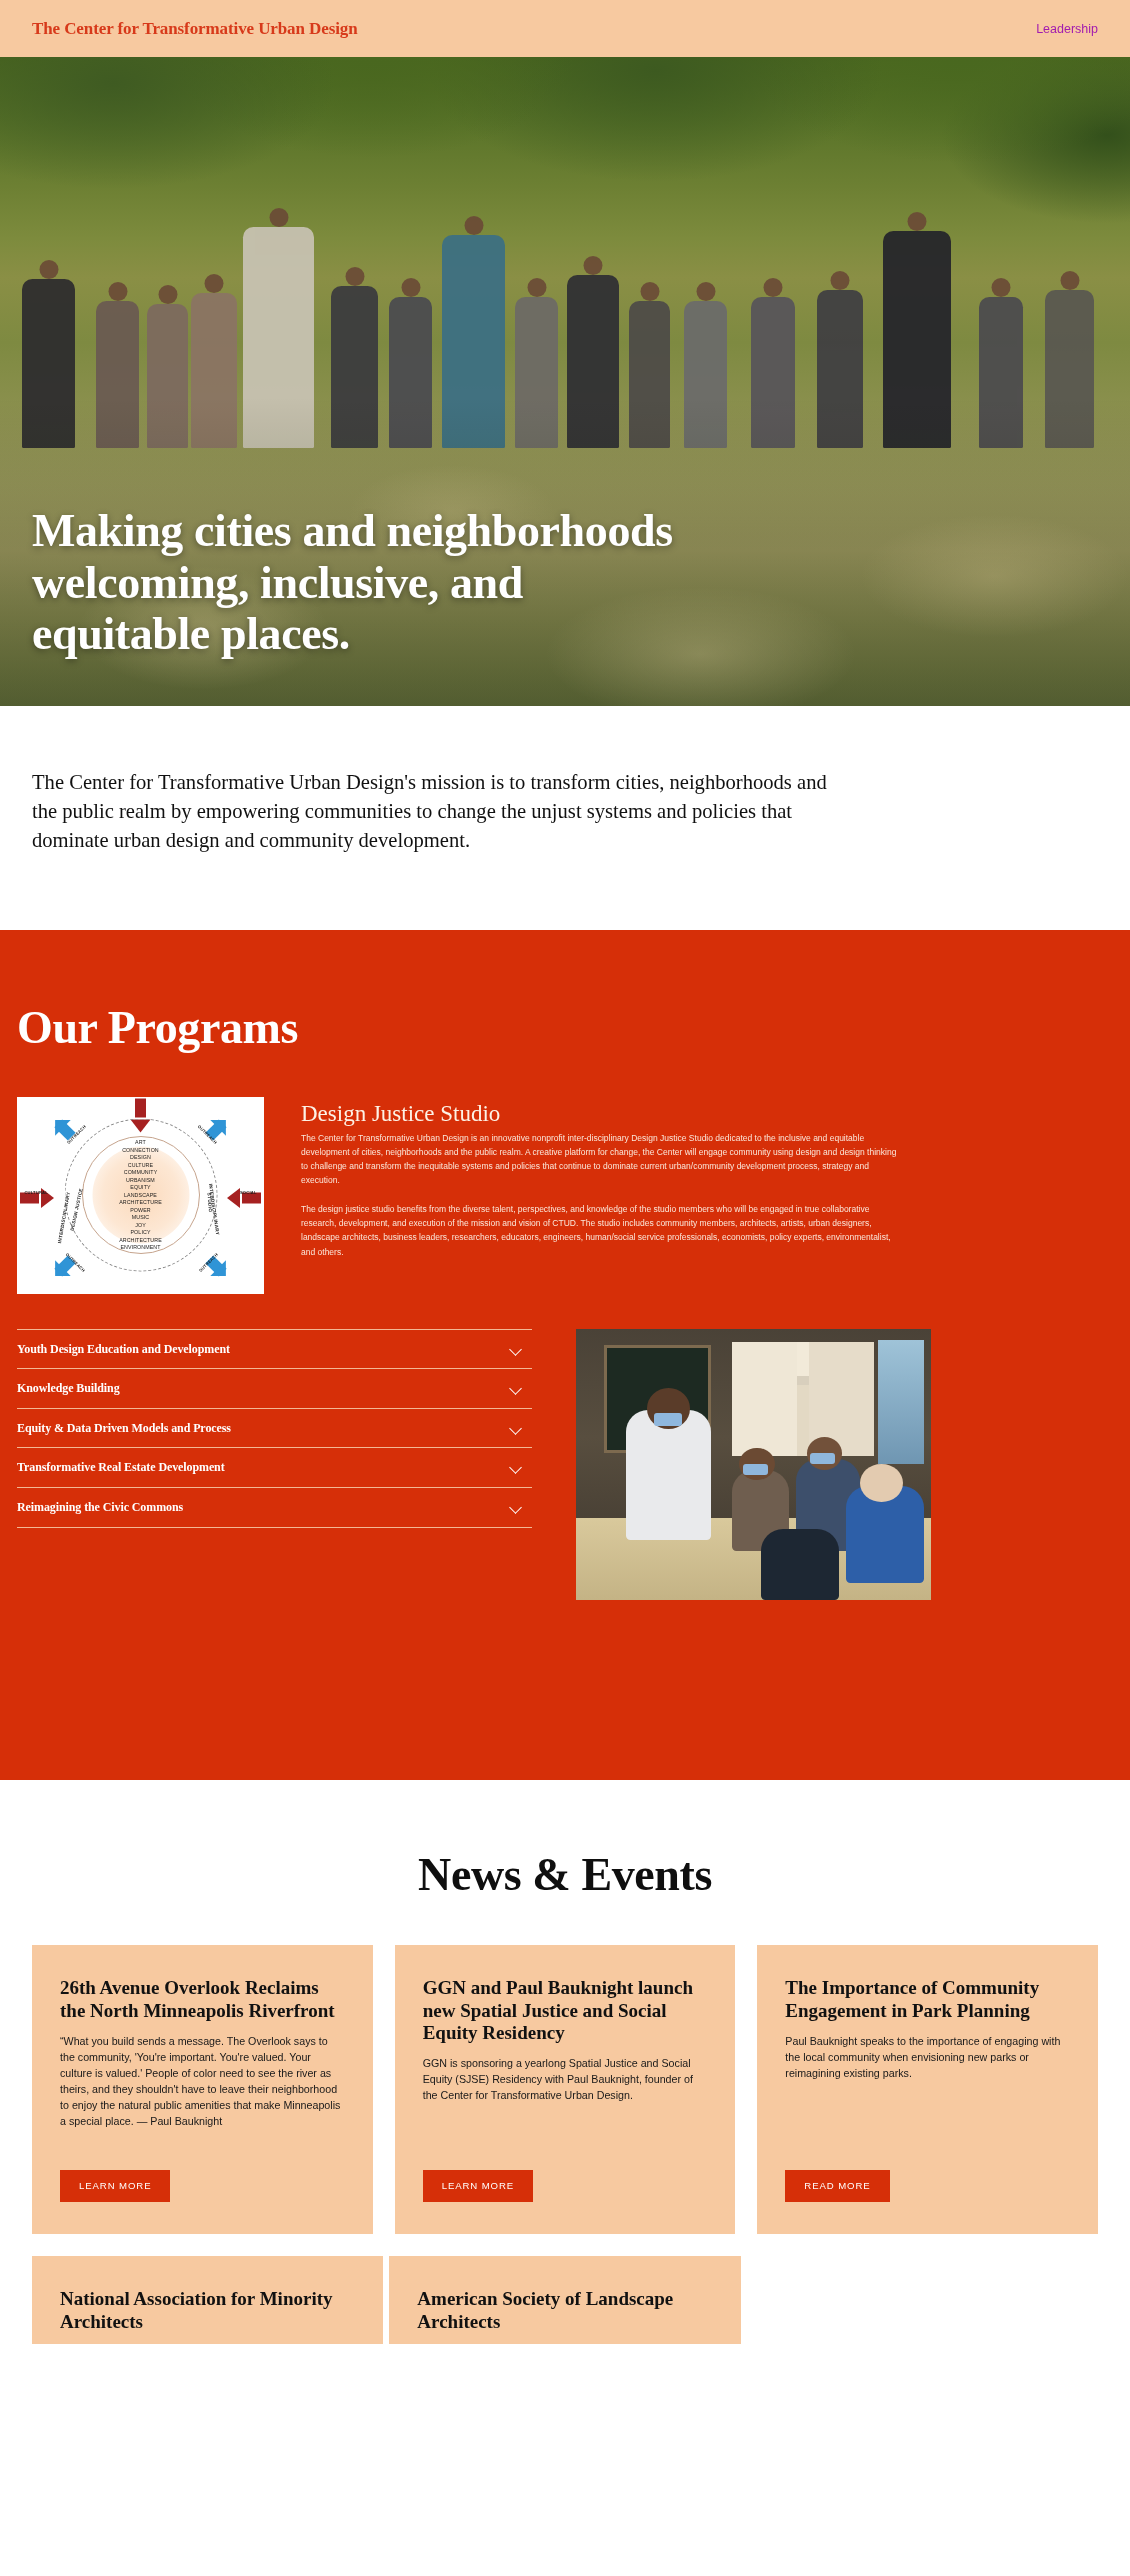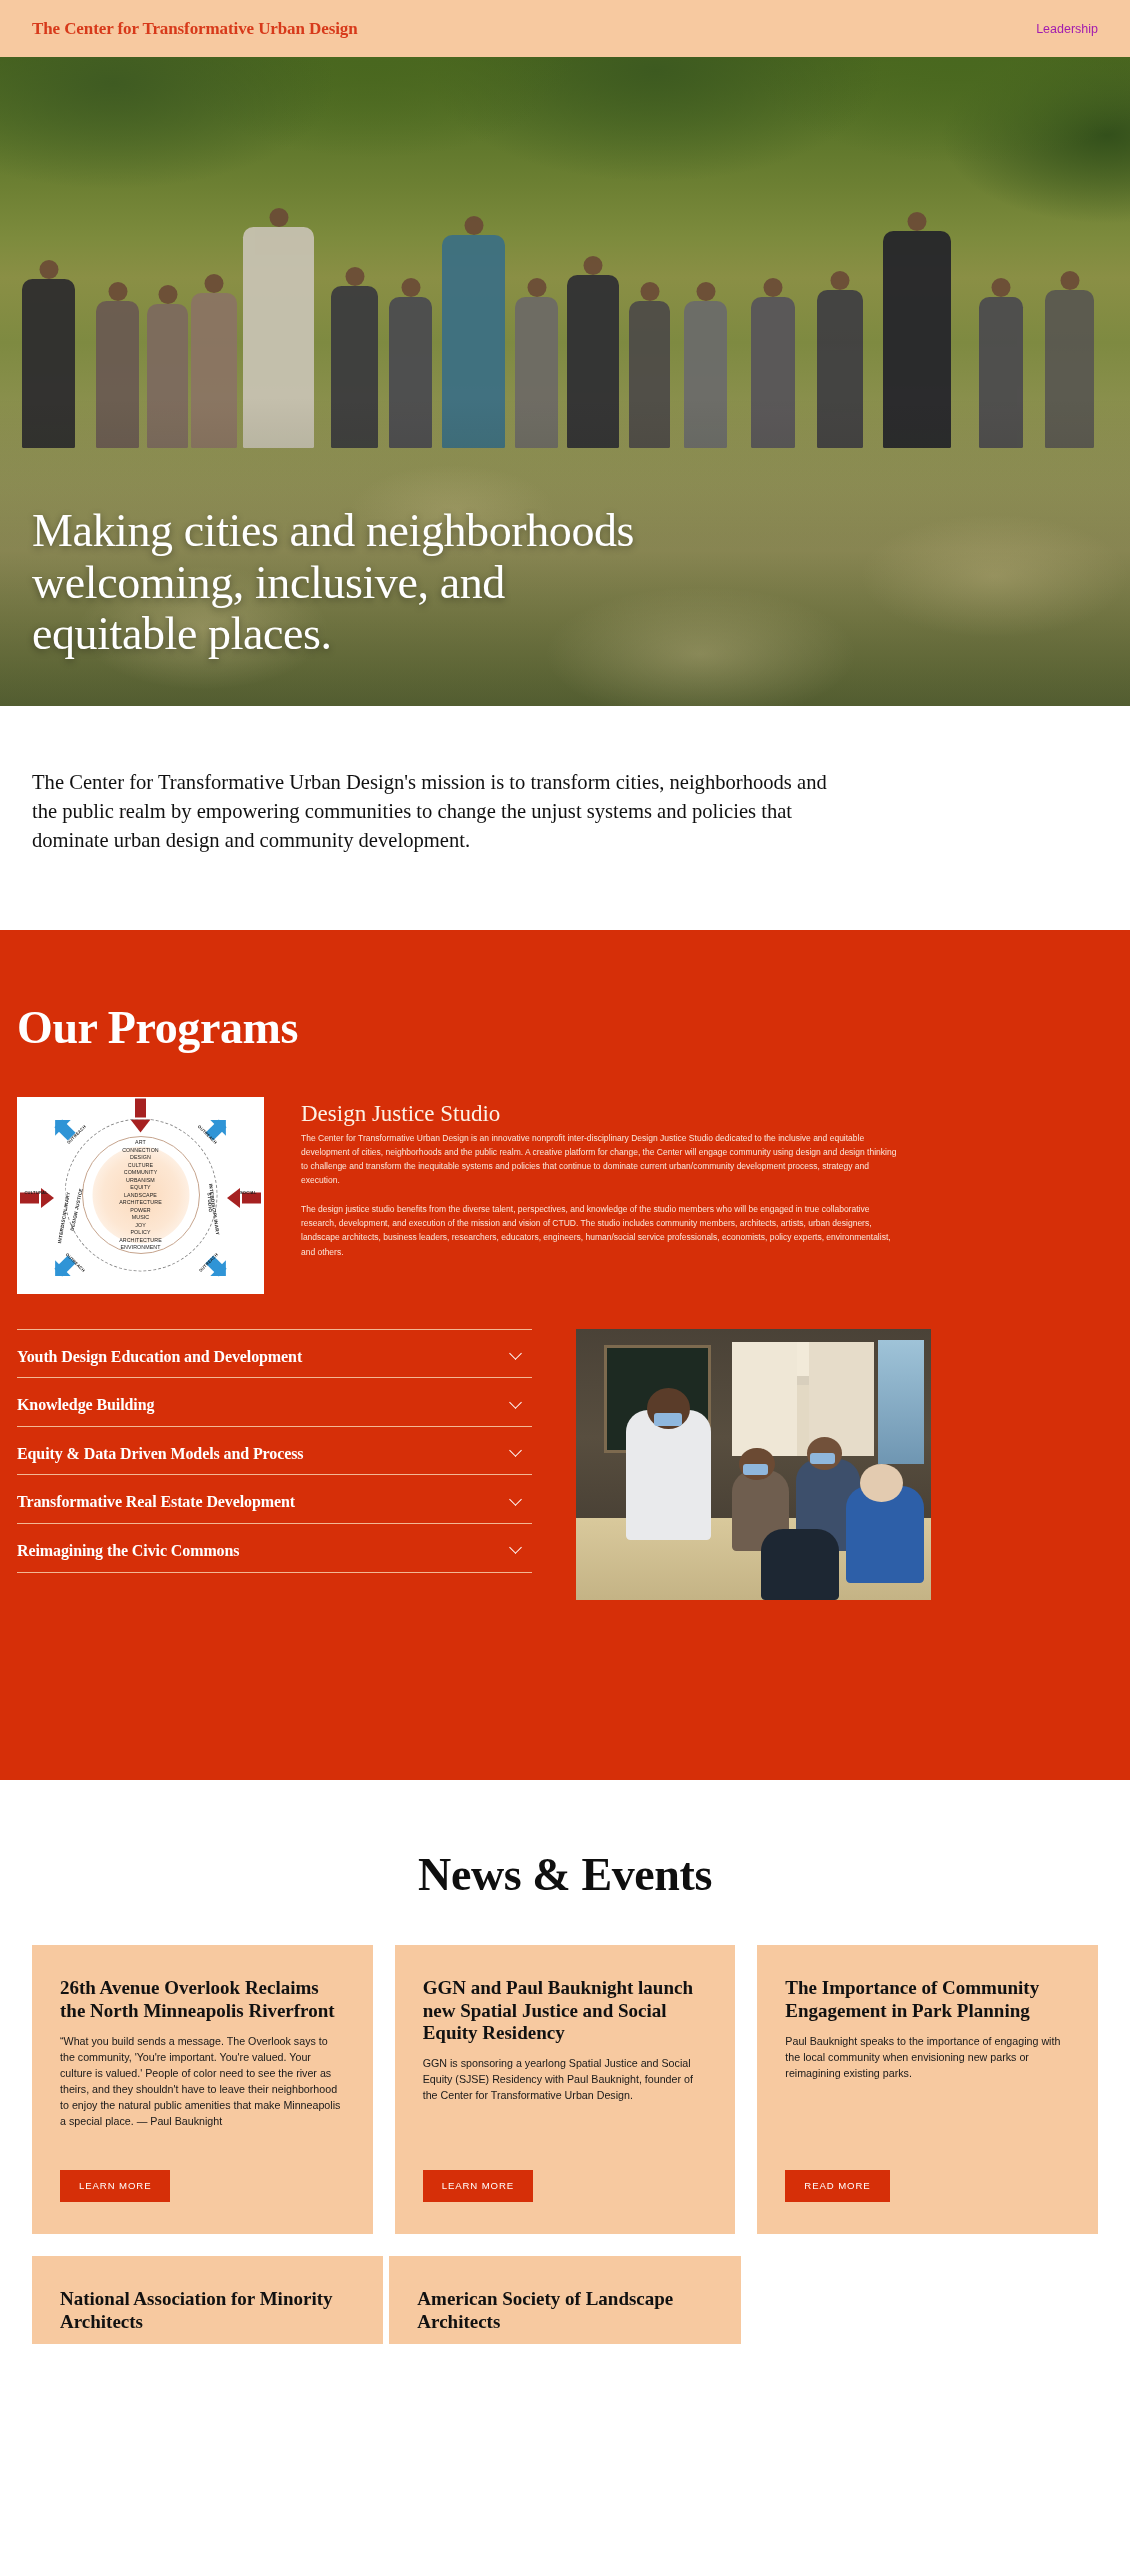--- a/index.html
+++ b/index.html
@@ -85,21 +85,21 @@
     position:absolute; left:0; right:0; bottom:0; height:309px;
     background:linear-gradient(180deg, rgba(20,24,10,0) 0%, rgba(20,24,10,.18) 45%, rgba(18,22,8,.30) 100%);
   }
   .hero-title{
     position:absolute;
     left:32px;
     bottom:46px;
     width:648px;
     color:#ffffff;
     font-family:"Liberation Serif", serif;
-    font-weight:400;
+    font-weight:700;
     font-size:46px;
     line-height:1.12;
     letter-spacing:-0.4px;
     text-shadow:0 1.5px 7.4px rgba(0,0,0,.38);
   }
 
   
   .mission-band{
     background:#ffffff;
     padding:62px 32px 74px 32px;
@@ -224,23 +224,22 @@
     border-top:1.1px solid #f3b894;
     display:flex; align-items:center; justify-content:space-between;
     padding:11.8px 4.4px 11.8px 0;
     cursor:pointer;
   }
   .acc-item:last-child{ border-bottom:1.1px solid #f3b894; }
   .acc-label{
     color:#ffffff;
     font-family:"Liberation Serif", serif;
     font-weight:700;
-    font-size:16px;
+    font-size:12px;
     letter-spacing:-0.1px;
-    margin-top:6px;
   }
   .chev{
     width:11.8px; height:11.8px; position:relative; flex:0 0 11.8px; margin-right:5.9px;
   }
   .chev::before{
     content:""; position:absolute; left:0.7px; top:1.5px;
     width:8px; height:8px;
     border-right:1.2px solid #ffffff; border-bottom:1.2px solid #ffffff;
     transform:rotate(45deg);
   }

